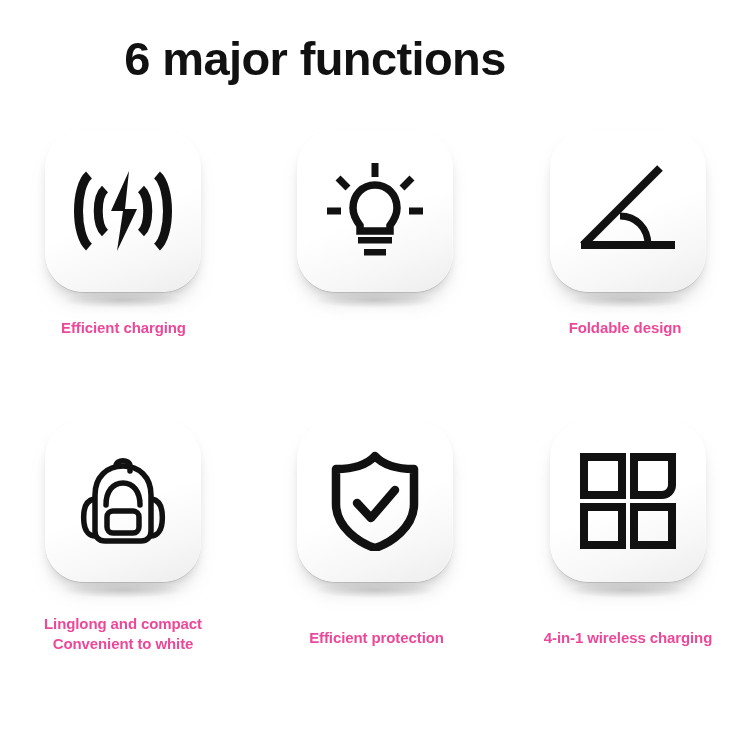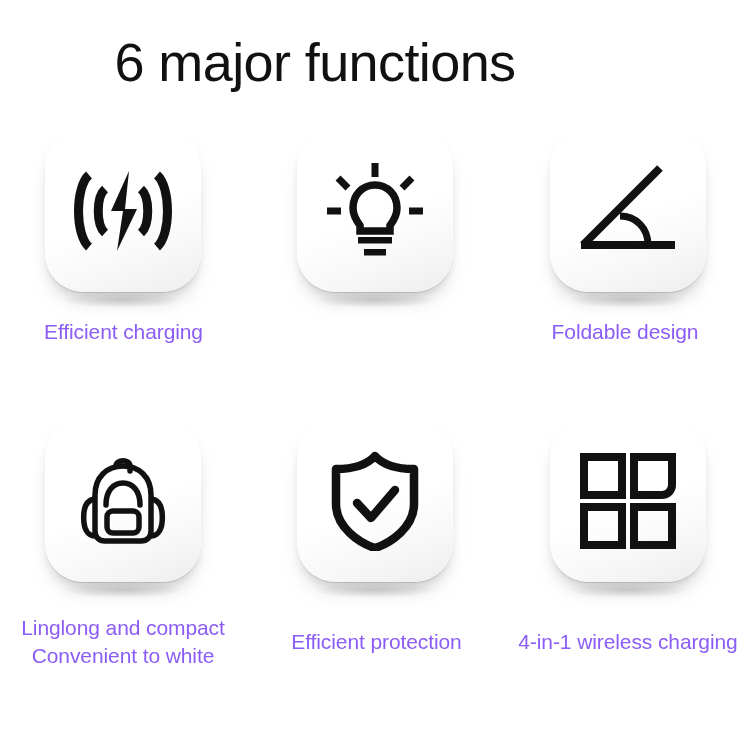--- a/index.html
+++ b/index.html
@@ -23,22 +23,22 @@
     box-sizing: border-box;
   }
 
   
   .title {
     position: absolute;
     top: 33px;
     left: 0;
     width: 630px;
     text-align: center;
-    font-size: 54px;
-    font-weight: 400;
+    font-size: 47px;
+    font-weight: 700;
     letter-spacing: -0.6px;
     color: #111111;
     line-height: 1.1;
   }
 
   
   .grid {
     position: absolute;
     top: 130px;
     left: 0;
@@ -96,23 +96,23 @@
     height: 108px;
     display: flex;
     align-items: center;
     justify-content: center;
   }
   .icon-wrap svg { display: block; }
 
   
   .label {
     margin-top: 26px;
-    font-size: 21px;
-    font-weight: 400;
-    color: #8b5cf6;
+    font-size: 15px;
+    font-weight: 700;
+    color: #ec4899;
     text-align: center;
     line-height: 1.32;
     letter-spacing: -0.1px;
     white-space: nowrap;
   }
   .label .l2 { display: block; }
 
   
   .cell-1 .card { margin-left: -4px; }
   .cell-2 .card { margin-left: 0px; }

